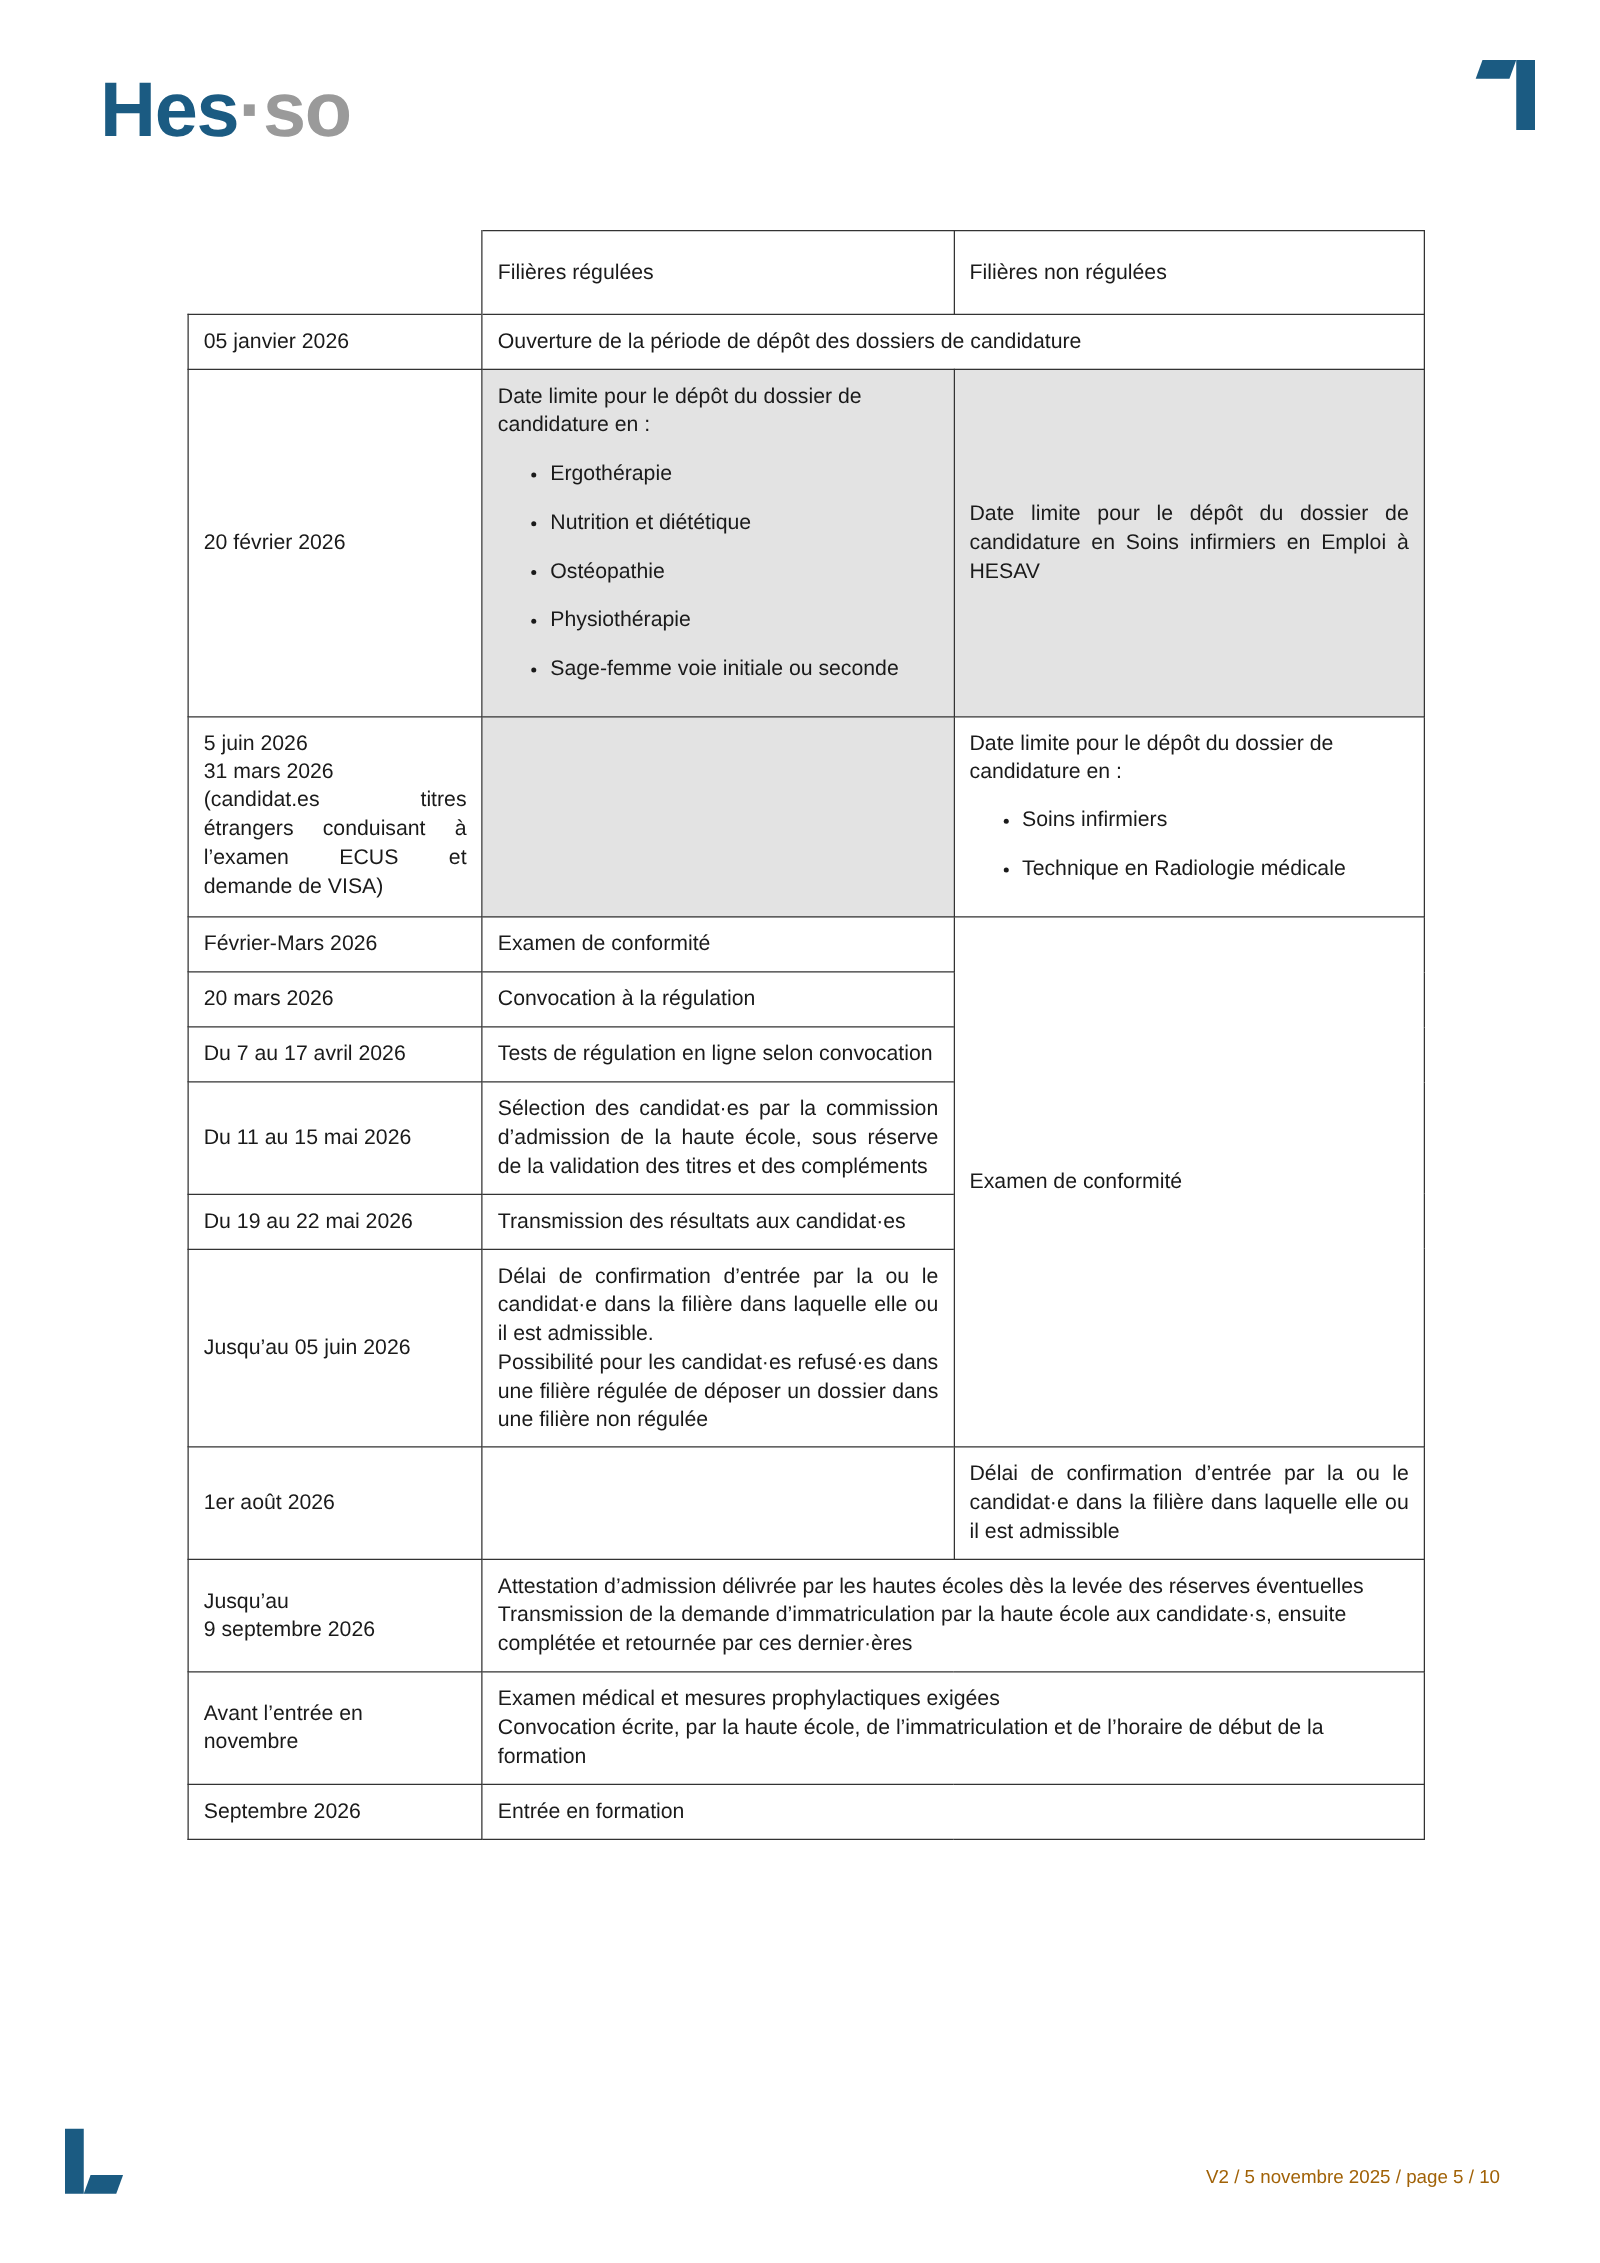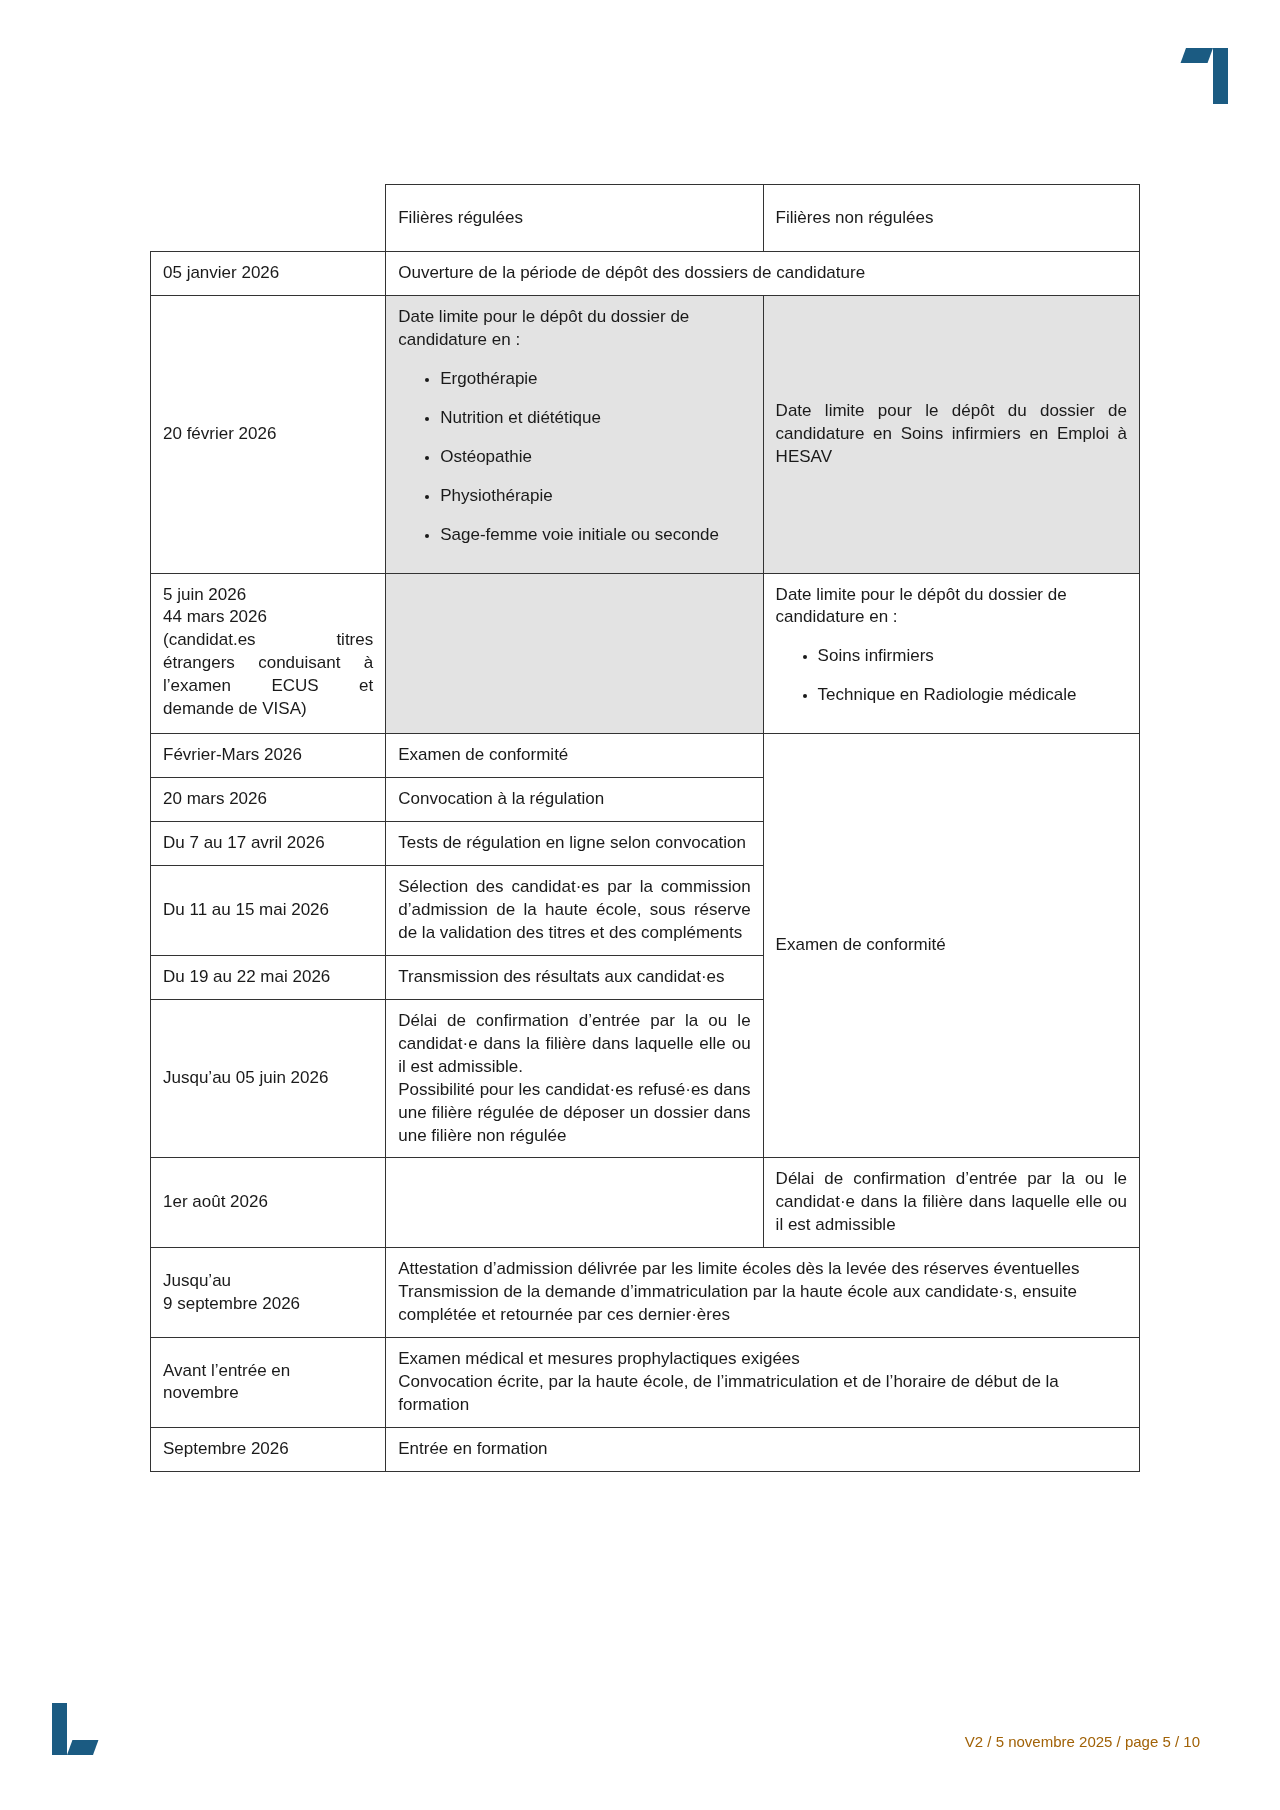--- a/index.html
+++ b/index.html
@@ -146,20 +146,23 @@
     right: 80px;
     bottom: 60px;
     font-size: 15px;
     color: #a16207;
   }
 </style>
 </head>
 <body>
 
 <div class="page-header">
+  <div class="logo">
+    <span class="hes">Hes</span><span class="dot">·</span><span class="so">so</span>
+  </div>
   <div class="corner-mark">
     <div class="bar-h"></div>
     <div class="bar-v"></div>
   </div>
 </div>
 
 <div class="table-wrap">
   <table class="cal">
     <colgroup>
       <col style="width:235px">
@@ -190,21 +193,21 @@
             <li>Physiothérapie</li>
             <li class="just">Sage-femme voie initiale ou seconde</li>
           </ul>
         </td>
         <td class="shaded just">Date limite pour le dépôt du dossier de candidature en Soins infirmiers en Emploi à HESAV</td>
       </tr>
 
       <tr>
         <td class="date-col" style="vertical-align:top">
           <span class="line">5 juin 2026</span>
-          <span class="line">44 mars 2026</span>
+          <span class="line">31 mars 2026</span>
           <span class="line just">(candidat.es titres étrangers conduisant à l’examen ECUS et demande de VISA)</span>
         </td>
         <td class="shaded"></td>
         <td>
           <span class="line">Date limite pour le dépôt du dossier de candidature en :</span>
           <ul class="bullets">
             <li>Soins infirmiers</li>
             <li>Technique en Radiologie médicale</li>
           </ul>
         </td>
@@ -249,21 +252,21 @@
         <td></td>
         <td class="just">Délai de confirmation d’entrée par la ou le candidat·e dans la filière dans laquelle elle ou il est admissible</td>
       </tr>
 
       <tr>
         <td class="date-col">
           <span class="line">Jusqu’au</span>
           <span class="line">9 septembre 2026</span>
         </td>
         <td colspan="2">
-          <span class="line">Attestation d’admission délivrée par les limite écoles dès la levée des réserves éventuelles</span>
+          <span class="line">Attestation d’admission délivrée par les hautes écoles dès la levée des réserves éventuelles</span>
           <span class="line">Transmission de la demande d’immatriculation par la haute école aux candidate·s, ensuite complétée et retournée par ces dernier·ères</span>
         </td>
       </tr>
 
       <tr>
         <td class="date-col">
           <span class="line">Avant l’entrée en</span>
           <span class="line">novembre</span>
         </td>
         <td colspan="2">

